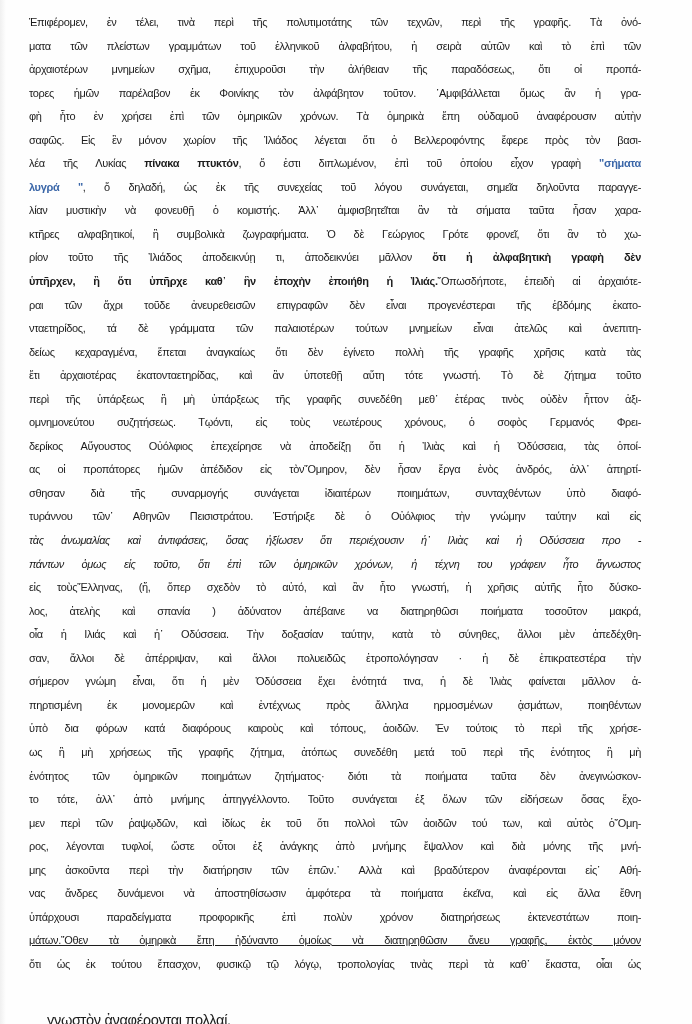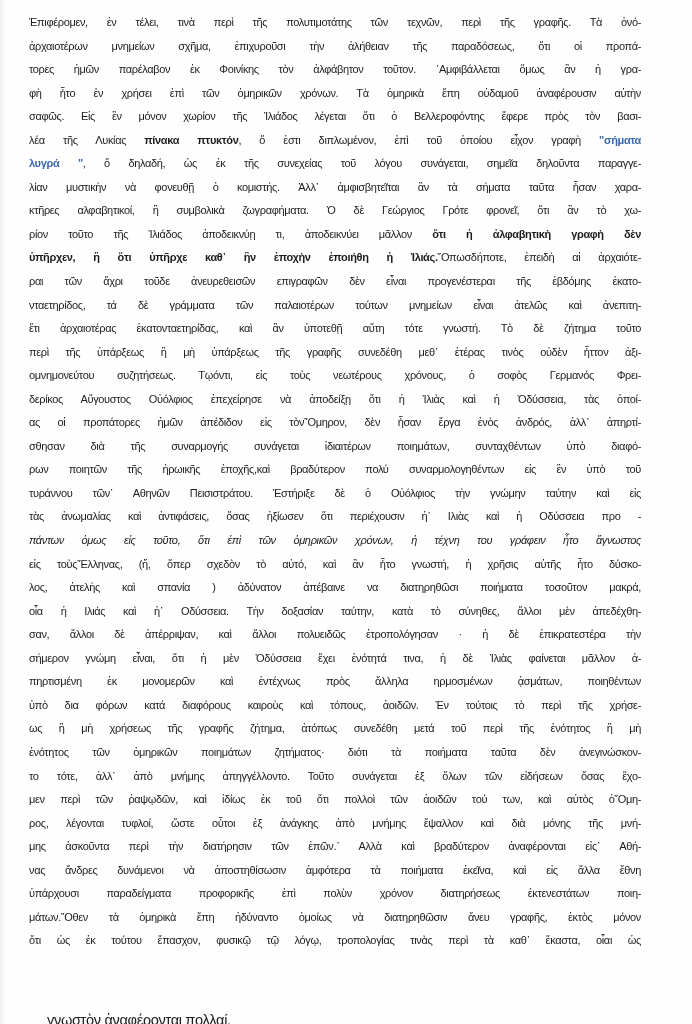--- a/index.html
+++ b/index.html
@@ -66,54 +66,55 @@
       letter-spacing: -0.35px;
     }
   </style>
 </head>
 <body>
 
 <div class="page">
   <div class="scan-edge"></div>
   <div class="text-block" id="text-block">
       <span class="line" style="display: block; width: 612px;"><span>Ἐπιφέρομεν, ἐν τέλει, τινὰ περὶ τῆς πολυτιμοτάτης τῶν τεχνῶν, περὶ τῆς γραφῆς. Τὰ ὀνό-</span></span>
+      <span class="line" style="display: block; width: 612px;"><span>ματα τῶν πλείστων γραμμάτων τοῦ ἑλληνικοῦ ἀλφαβήτου, ἡ σειρὰ αὐτῶν καὶ τὸ ἐπὶ τῶν</span></span>
       <span class="line" style="display: block; width: 612px;"><span>ἀρχαιοτέρων μνημείων σχῆμα, ἐπιχυροῦσι τὴν ἀλήθειαν τῆς παραδόσεως, ὅτι οἱ προπά-</span></span>
       <span class="line" style="display: block; width: 612px;"><span>τορες ἡμῶν παρέλαβον ἐκ Φοινίκης τὸν ἀλφάβητον τοῦτον. ᾿Αμφιβάλλεται ὅμως ἂν ἡ γρα-</span></span>
       <span class="line" style="display: block; width: 612px;"><span>φὴ ἦτο ἐν χρήσει ἐπὶ τῶν ὁμηρικῶν χρόνων. Τὰ ὁμηρικὰ ἔπη οὐδαμοῦ ἀναφέρουσιν αὐτὴν</span></span>
       <span class="line" style="display: block; width: 612px;"><span>σαφῶς. Εἰς ἓν μόνον χωρίον τῆς Ἰλιάδος λέγεται ὅτι ὁ Βελλεροφόντης ἔφερε πρὸς τὸν βασι-</span></span>
       <span class="line" style="display: block; width: 612px;"><span>λέα τῆς Λυκίας </span><span class="bold">πίνακα πτυκτόν</span><span>, ὅ ἐστι διπλωμένον, ἐπὶ τοῦ ὁποίου εἶχον γραφὴ </span><span class="blue" style="color: rgb(58, 102, 168);">"σήματα</span></span>
       <span class="line" style="display: block; width: 612px;"><span class="blue" style="color: rgb(58, 102, 168);">λυγρά "</span><span>, ὅ δηλαδή, ὡς ἐκ τῆς συνεχείας τοῦ λόγου συνάγεται, σημεῖα δηλοῦντα παραγγε-</span></span>
       <span class="line" style="display: block; width: 612px;"><span>λίαν μυστικὴν νὰ φονευθῇ ὁ κομιστής. Ἀλλ᾽ ἀμφισβητεῖται ἂν τὰ σήματα ταῦτα ἦσαν χαρα-</span></span>
       <span class="line" style="display: block; width: 612px;"><span>κτῆρες αλφαβητικοί, ἢ συμβολικὰ ζωγραφήματα. Ὁ δὲ Γεώργιος Γρότε φρονεῖ, ὅτι ἂν τὸ χω-</span></span>
       <span class="line" style="display: block; width: 612px;"><span>ρίον τοῦτο τῆς Ἰλιάδος ἀποδεικνύῃ τι, ἀποδεικνύει μᾶλλον </span><span class="bold">ὅτι ἡ ἀλφαβητικὴ γραφὴ δὲν</span></span>
       <span class="line" style="display: block; width: 612px;"><span class="bold">ὑπῆρχεν, ἢ ὅτι ὑπῆρχε καθ᾽ ἣν ἐποχὴν ἐποιήθη ἡ Ἰλιάς.</span><span>῞Οπωσδήποτε, ἐπειδὴ αἱ ἀρχαιότε-</span></span>
       <span class="line" style="display: block; width: 612px;"><span>ραι τῶν ἄχρι τοῦδε ἀνευρεθεισῶν επιγραφῶν δὲν εἶναι προγενέστεραι τῆς ἑβδόμης ἑκατο-</span></span>
       <span class="line" style="display: block; width: 612px;"><span>νταετηρίδος, τά δὲ γράμματα τῶν παλαιοτέρων τούτων μνημείων εἶναι ἀτελῶς καὶ ἀνεπιτη-</span></span>
+      <span class="line" style="display: block; width: 612px;"><span>δείως κεχαραγμένα, ἕπεται ἀναγκαίως ὅτι δὲν ἐγίνετο πολλὴ τῆς γραφῆς χρῆσις κατὰ τὰς</span></span>
       <span class="line" style="display: block; width: 612px;"><span>ἔτι ἀρχαιοτέρας ἑκατονταετηρίδας, καὶ ἂν ὑποτεθῇ αὕτη τότε γνωστή. Τὸ δὲ ζήτημα τοῦτο</span></span>
       <span class="line" style="display: block; width: 612px;"><span>περὶ τῆς ὑπάρξεως ἢ μὴ ὑπάρξεως τῆς γραφῆς συνεδέθη μεθ᾽ ἑτέρας τινὸς οὐδὲν ἧττον ἀξι-</span></span>
       <span class="line" style="display: block; width: 612px;"><span>ομνημονεύτου συζητήσεως. Τῳόντι, εἰς τοὺς νεωτέρους χρόνους, ὁ σοφὸς Γερμανός Φρει-</span></span>
       <span class="line" style="display: block; width: 612px;"><span>δερίκος Αὔγουστος Οὐόλφιος ἐπεχείρησε νὰ ἀποδείξῃ ὅτι ἡ Ἰλιὰς καὶ ἡ Ὀδύσσεια, τὰς ὁποί-</span></span>
       <span class="line" style="display: block; width: 612px;"><span>ας οἱ προπάτορες ἡμῶν ἀπέδιδον εἰς τὸν῞Ομηρον, δὲν ἦσαν ἔργα ἑνὸς ἀνδρός, ἀλλ᾽ ἀπηρτί-</span></span>
       <span class="line" style="display: block; width: 612px;"><span>σθησαν  διὰ τῆς συναρμογής συνάγεται ἰδιαιτέρων ποιημάτων, συνταχθέντων ὑπὸ διαφό-</span></span>
-      <span class="line" style="display: block; width: 612px;"><span>ρων ποιητῶν τῆς ἡρωικῆς ἐποχῆς,καὶ βραδύτερον πολύ συναρμολογηθέντων εἰς ἓν ὑπὸ τοῦ</span></span>
       <span class="line" style="display: block; width: 612px;"><span>τυράννου τῶν᾿ Αθηνῶν Πεισιστράτου. Ἐστήριξε δὲ ὁ Οὐόλφιος τὴν γνώμην ταύτην καὶ εἰς</span></span>
-      <span class="line" style="display: block; width: 612px;"><span>τὰς ἀνωμαλίας καὶ ἀντιφάσεις, ὅσας ἠξίωσεν ὅτι περιέχουσιν ἡ᾿ Ιλιὰς καὶ ἡ Οδύσσεια προ -</span></span>
+      <span class="line" style="display: block; width: 612px; font-style: italic;"><span>τὰς ἀνωμαλίας καὶ ἀντιφάσεις, ὅσας ἠξίωσεν ὅτι περιέχουσιν ἡ᾿ Ιλιὰς καὶ ἡ Οδύσσεια προ -</span></span>
       <span class="line" style="display: block; width: 612px; font-style: italic;"><span>πάντων ὁμως εἰς τοῦτο, ὅτι ἐπὶ τῶν ὁμηρικῶν χρόνων, ἡ τέχνη του γράφειν ἦτο ἄγνωστος</span></span>
       <span class="line" style="display: block; width: 612px;"><span>εἰς τοὺς῞Ελληνας, (ἤ, ὅπερ σχεδὸν τὸ αὐτό, καὶ ἂν ἦτο γνωστή, ἡ χρῆσις αὐτῆς ἦτο δύσκο-</span></span>
       <span class="line" style="display: block; width: 612px;"><span>λος, ἀτελὴς καὶ σπανία ) ἀδύνατον ἀπέβαινε να διατηρηθῶσι ποιήματα τοσοῦτον μακρά,</span></span>
       <span class="line" style="display: block; width: 612px;"><span>οἷα ἡ Ιλιάς καὶ ἡ᾿ Οδύσσεια.  Τὴν δοξασίαν ταύτην, κατὰ τὸ σύνηθες, ἄλλοι μὲν ἀπεδέχθη-</span></span>
       <span class="line" style="display: block; width: 612px;"><span>σαν, ἄλλοι δὲ ἀπέρριψαν,  καὶ ἄλλοι πολυειδῶς ἐτροπολόγησαν · ἡ δὲ ἐπικρατεστέρα τὴν</span></span>
       <span class="line" style="display: block; width: 612px;"><span>σήμερον γνώμη εἶναι, ὅτι ἡ μὲν Ὀδύσσεια ἔχει ἑνότητά τινα, ἡ δὲ Ἰλιὰς φαίνεται μᾶλλον ἀ-</span></span>
       <span class="line" style="display: block; width: 612px;"><span>πηρτισμένη ἐκ μονομερῶν καὶ ἐντέχνως πρὸς ἄλληλα ηρμοσμένων ᾀσμάτων, ποιηθέντων</span></span>
       <span class="line" style="display: block; width: 612px;"><span>ὑπὸ δια φόρων κατά διαφόρους καιροὺς καὶ τόπους, ἀοιδῶν. Ἐν τούτοις τὸ περὶ τῆς χρήσε-</span></span>
       <span class="line" style="display: block; width: 612px;"><span>ως ἢ μὴ χρήσεως τῆς γραφῆς ζήτημα, ἀτόπως συνεδέθη μετά τοῦ περὶ τῆς ἑνότητος ἢ μὴ</span></span>
       <span class="line" style="display: block; width: 612px;"><span>ἑνότητος τῶν ὁμηρικῶν ποιημάτων ζητήματος· διότι τὰ ποιήματα ταῦτα δὲν ἀνεγινώσκον-</span></span>
       <span class="line" style="display: block; width: 612px;"><span>το τότε, ἀλλ᾽ ἀπὸ μνήμης ἀπηγγέλλοντο. Τοῦτο συνάγεται ἐξ ὅλων τῶν εἰδήσεων ὅσας ἔχο-</span></span>
       <span class="line" style="display: block; width: 612px;"><span>μεν περὶ τῶν ῥαψῳδῶν, καὶ ἰδίως ἐκ τοῦ ὅτι πολλοὶ τῶν ἀοιδῶν τού των, καὶ αὐτὸς ὁ῞Ομη-</span></span>
       <span class="line" style="display: block; width: 612px;"><span>ρος, λέγονται τυφλοί, ὥστε οὗτοι ἐξ ἀνάγκης ἀπὸ μνήμης ἔψαλλον καὶ διὰ μόνης τῆς μνή-</span></span>
       <span class="line" style="display: block; width: 612px;"><span>μης ἀσκοῦντα περὶ τὴν διατήρησιν τῶν ἐπῶν.᾿ Αλλὰ καὶ βραδύτερον ἀναφέρονται εἰς᾿ Αθή-</span></span>
       <span class="line" style="display: block; width: 612px;"><span>νας ἄνδρες δυνάμενοι νὰ ἀποστηθίσωσιν ἀμφότερα τὰ ποιήματα ἐκεῖνα, καὶ εἰς ἄλλα ἔθνη</span></span>
       <span class="line" style="display: block; width: 612px;"><span>ὑπάρχουσι παραδείγματα προφορικῆς ἐπὶ πολὺν χρόνον διατηρήσεως ἐκτενεστάτων ποιη-</span></span>
-      <span class="line" style="display: block; width: 612px;"><span>μάτων.῞Οθεν τὰ ὁμηρικὰ ἔπη ἠδύναντο ὁμοίως νὰ διατηρηθῶσιν ἄνευ γραφῆς, ἐκτὸς μόνον</span></span>
+      <span class="line" style="display: block; width: 612px; text-decoration: underline;"><span>μάτων.῞Οθεν τὰ ὁμηρικὰ ἔπη ἠδύναντο ὁμοίως νὰ διατηρηθῶσιν ἄνευ γραφῆς, ἐκτὸς μόνον</span></span>
       <span class="line" style="display: block; width: 612px;"><span>ὅτι ὡς ἐκ τούτου ἔπασχον, φυσικῷ τῷ λόγῳ, τροπολογίας τινὰς περὶ τὰ καθ᾽ ἕκαστα, οἷαι ὡς</span></span>
     </div>
   <div class="closing-line">γνωστὸν ἀναφέρονται πολλαί.</div>
 </div>
 
 </body></html>

